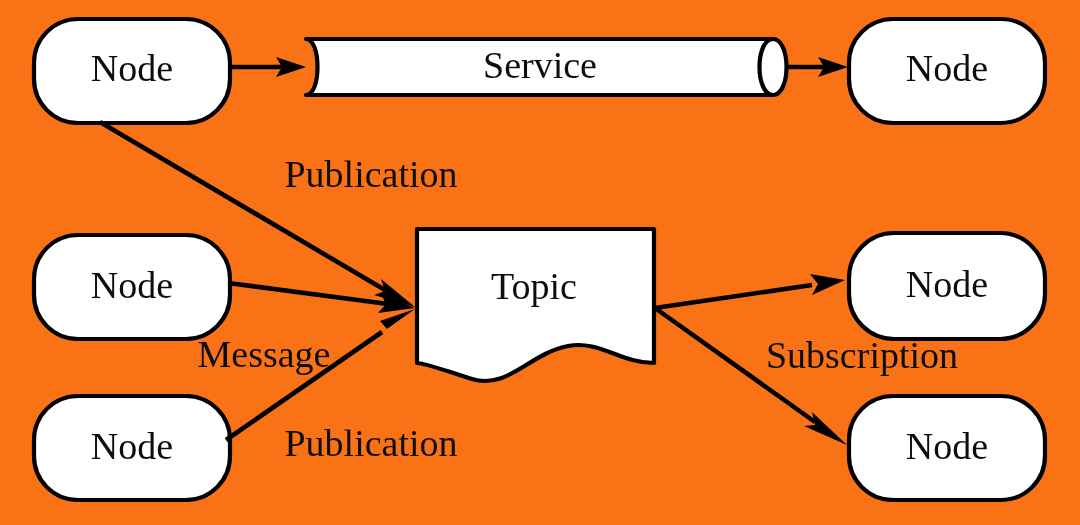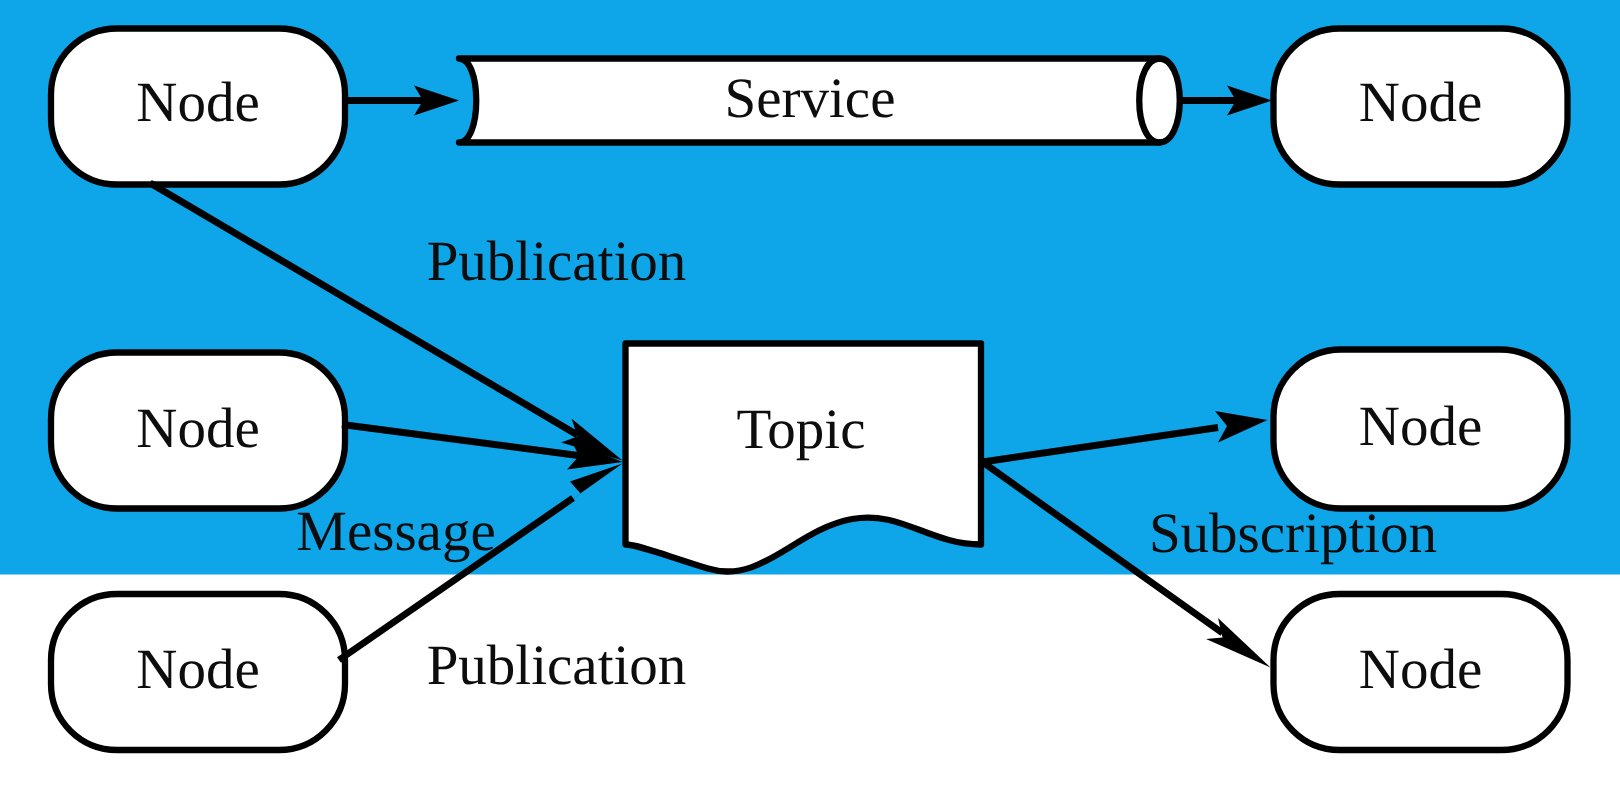--- a/index.html
+++ b/index.html
@@ -10,22 +10,22 @@
   }
   body {
     width: 1080px;
     height: 525px;
     overflow: hidden;
     font-family: "Liberation Serif", "DejaVu Serif", serif;
   }
   #diagram-root {
     position: relative;
     width: 1080px;
-    height: 383px;
-    background: #0ea5e9;
+    height: 525px;
+    background: #f97316;
   }
   svg#diagram-svg {
     display: block;
     width: 1080px;
     height: 525px;
   }
   .shape-outline {
     fill: #ffffff;
     stroke: #000000;
     stroke-width: 4.2;

